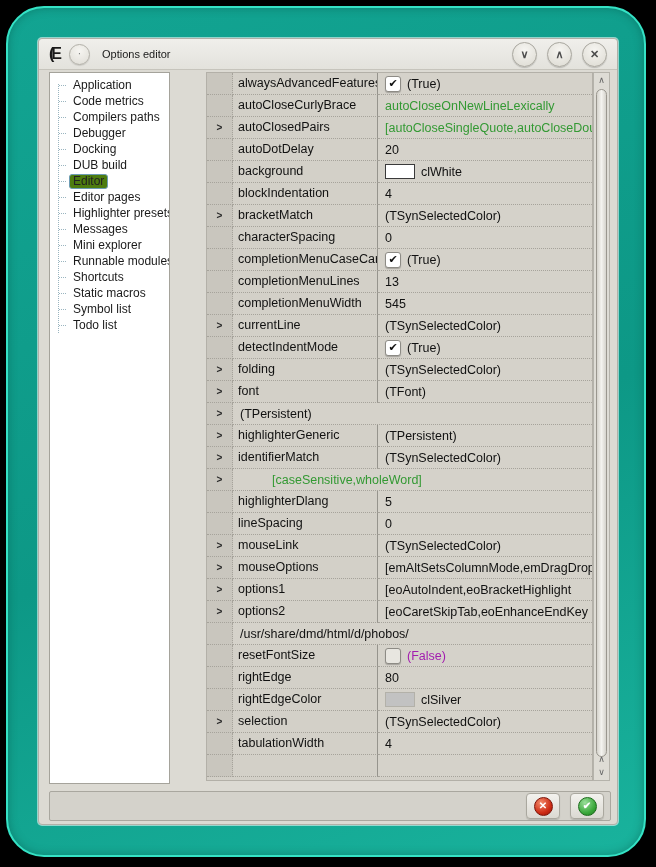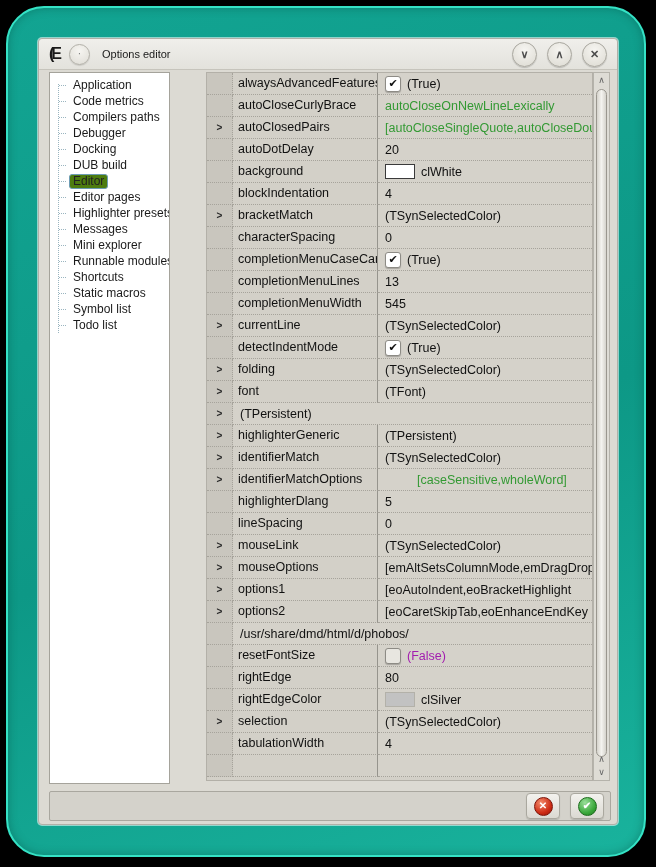--- a/index.html
+++ b/index.html
@@ -300,21 +300,20 @@
       </div>
       <div class="grow">
         <div class="gcell gut">&gt;</div>
         <div class="gcell pname">identifierMatch</div>
         <div class="gcell pval">
           <span>(TSynSelectedColor)</span>
         </div>
       </div>
       <div class="grow">
         <div class="gcell gut">&gt;</div>
-        <div class="gcell pname">identifierMatchOptions</div>
         <div class="gcell pval">
           <span style="color: rgb(51, 153, 51); padding-left: 32px;">[caseSensitive,wholeWord]</span>
         </div>
       </div>
       <div class="grow">
         <div class="gcell gut"></div>
         <div class="gcell pname">highlighterDlang</div>
         <div class="gcell pval">
           <span>5</span>
         </div>

